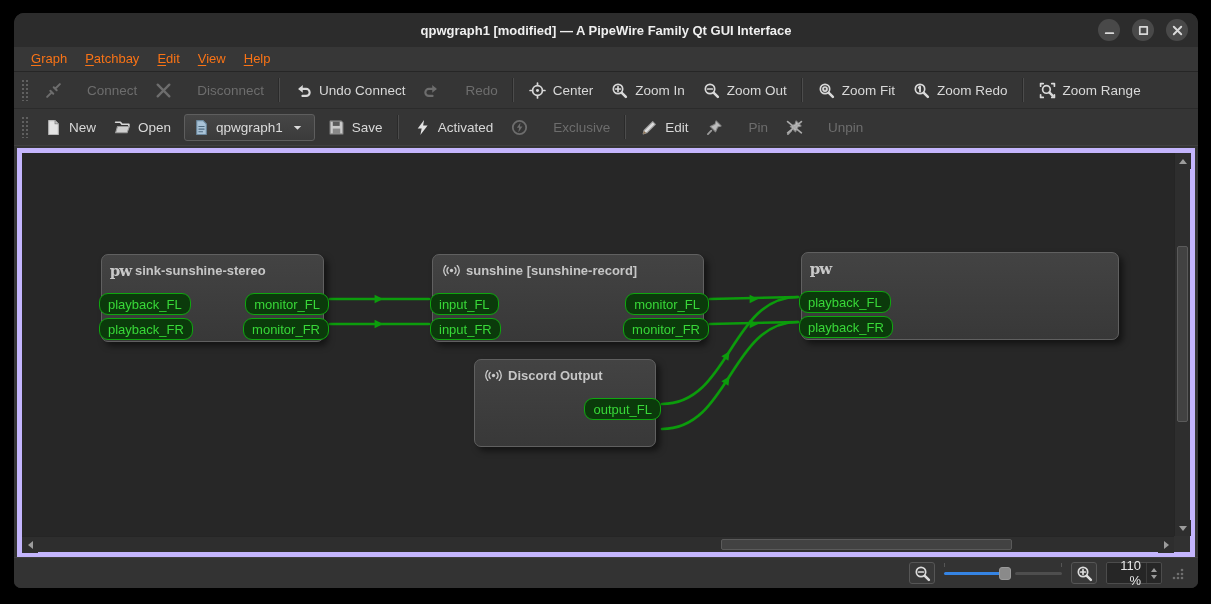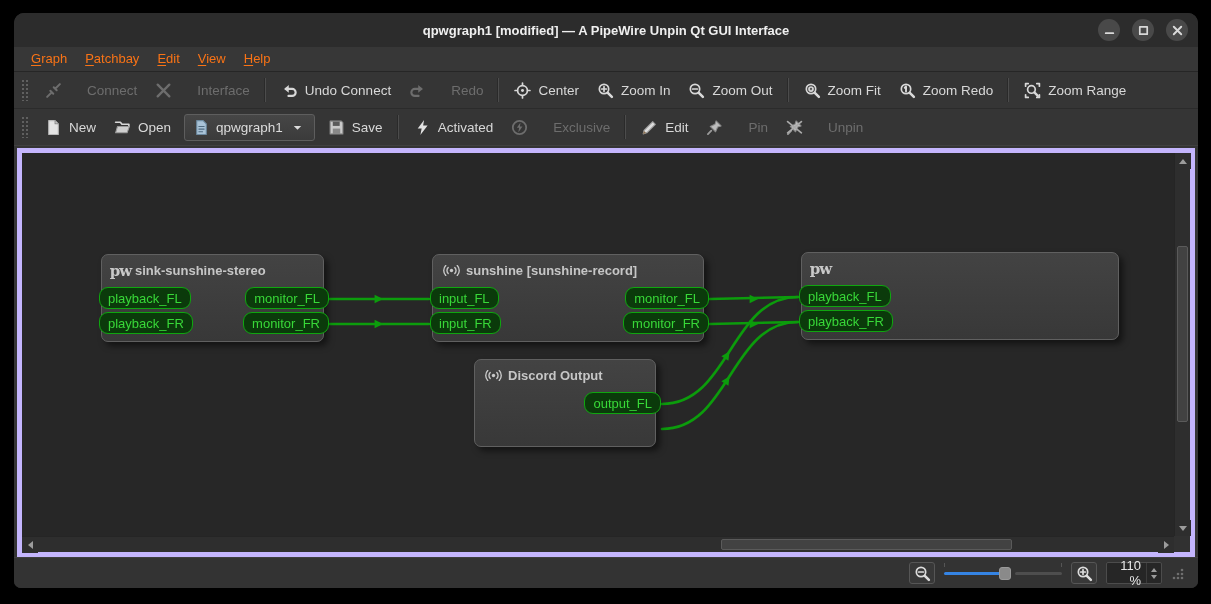--- a/index.html
+++ b/index.html
@@ -44,21 +44,21 @@
   .canvas-wrap { flex:1 1 auto; margin:2px 3px 0 3px; border:5px solid #c4b5fd;
                  display:grid; grid-template-columns:1fr 16px; grid-template-rows:1fr 16px;
                  background:#0ea5e9; min-height:0;text-decoration:underline; }
   .viewport { position:relative; overflow:hidden; background:#272727; }
   
   .node { position:absolute; border-radius:7px; border:1px solid #606060;
           background:linear-gradient(#434343,#383838);
           box-shadow:4px 4px 6px rgba(0,0,0,.5); }
   .node-title { display:flex; align-items:center; gap:6px; padding:7px 10px 4px 10px;
                 color:#c6c6c6; font-size:13px; font-weight:bold; white-space:nowrap; overflow:hidden; }
-  .ports { display:flex; flex-direction:column; gap:3px; margin-top:4px; }
+  .ports { display:flex; flex-direction:column; gap:3px; margin-top:10px; }
   .port-row { display:flex; justify-content:space-between; }
   .port { height:22px; display:flex; align-items:center; padding:0 8px;
           border:1.5px solid var(--port-border); background:var(--port-bg);
           color:var(--port-text); font-size:13px; border-radius:9px; white-space:nowrap; }
   .port.left { margin-left:-3px; }
   .port.right { margin-right:-6px; margin-left:auto; }
   .links-svg { position:absolute; left:0; top:0; pointer-events:none; }
   
   .vsb { display:flex; flex-direction:column; background:#2e2e2e; border-left:1px solid #252525; }
   .hsb { display:flex; background:#2e2e2e; border-top:1px solid #252525; }
@@ -94,21 +94,21 @@
   .spin-arrows .tri.up { border-bottom-width:4px; border-left-width:3.5px; border-right-width:3.5px; }
   .spin-arrows .tri.down { border-top-width:4px; border-left-width:3.5px; border-right-width:3.5px; }
   .grip svg { display:block; }
 </style>
 </head>
 <body>
 
 <div class="window">
 
   <div class="titlebar">
-    <span class="title-text">qpwgraph1 [modified] — A PipeWire Unpin Qt GUI Interface</span>
+    <span class="title-text">qpwgraph1 [modified] — A PipeWire Family Qt GUI Interface</span>
     <div class="win-controls">
         <div class="win-btn">
           <span class="icon">
             <svg viewBox="0 0 16 16" fill="none" stroke="currentColor" stroke-width="1.6" stroke-linecap="round" stroke-linejoin="round">
               <path d="M4.5 10.5 H11.5" stroke-width="1.8"></path>
             </svg>
           </span>
         </div>
         <div class="win-btn">
           <span class="icon">
@@ -144,21 +144,21 @@
           </svg>
         </span>
         <span>Connect</span>
       </div>
       <div class="tb-btn disabled">
         <span class="icon">
           <svg viewBox="0 0 16 16" fill="none" stroke="currentColor" stroke-width="1.6" stroke-linecap="round" stroke-linejoin="round">
             <path d="M2.5 2.5 L13.5 13.5 M13.5 2.5 L2.5 13.5" stroke-width="2.2"></path>
           </svg>
         </span>
-        <span>Interface</span>
+        <span>Disconnect</span>
       </div>
       <div class="tb-sep"></div>
       <div class="tb-btn">
         <span class="icon">
           <svg viewBox="0 0 16 16" fill="none" stroke="currentColor" stroke-width="1.6" stroke-linecap="round" stroke-linejoin="round">
             <path d="M4.5 6.5 h6 a3.3 3.3 0 0 1 0 6.6 h-3.5" stroke-width="2"></path>
             <path d="M7.3 2.8 L3 6.5 L7.3 10.2 Z" fill="currentColor" stroke="none"></path>
           </svg>
         </span>
         <span>Undo Connect</span>

